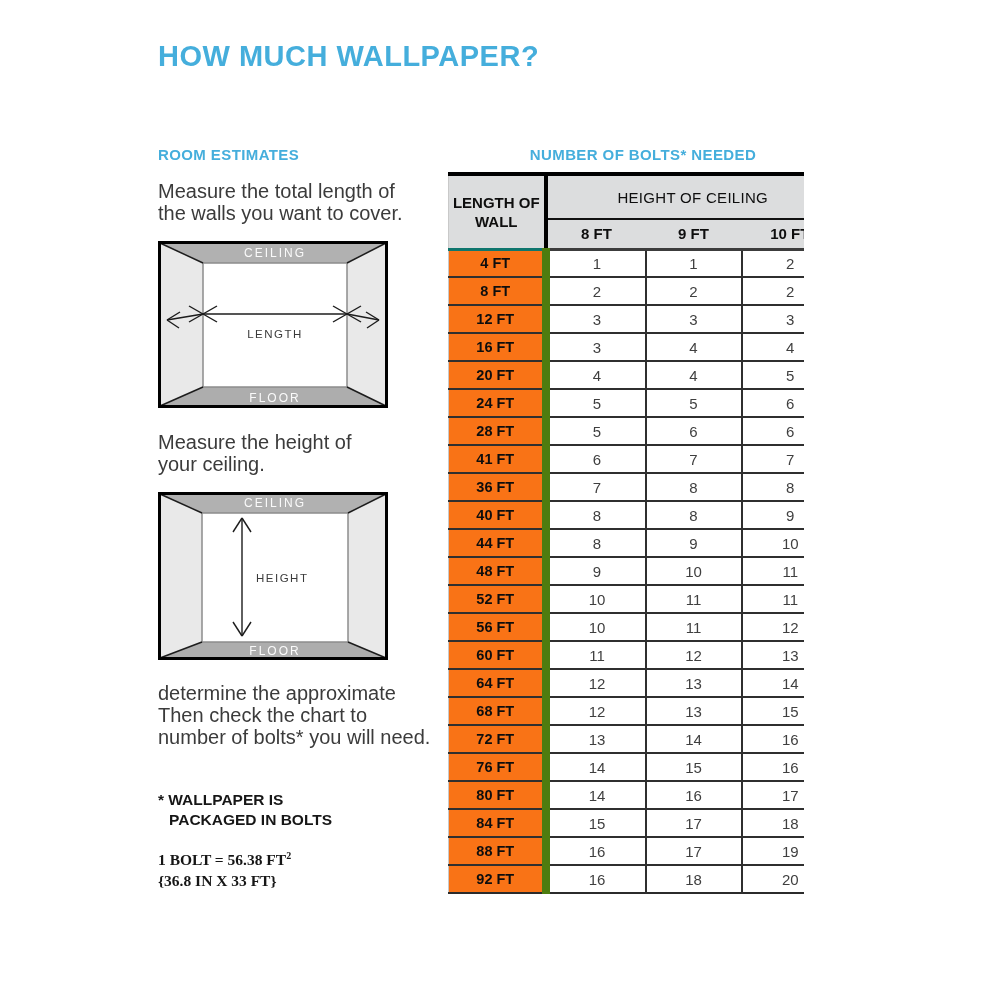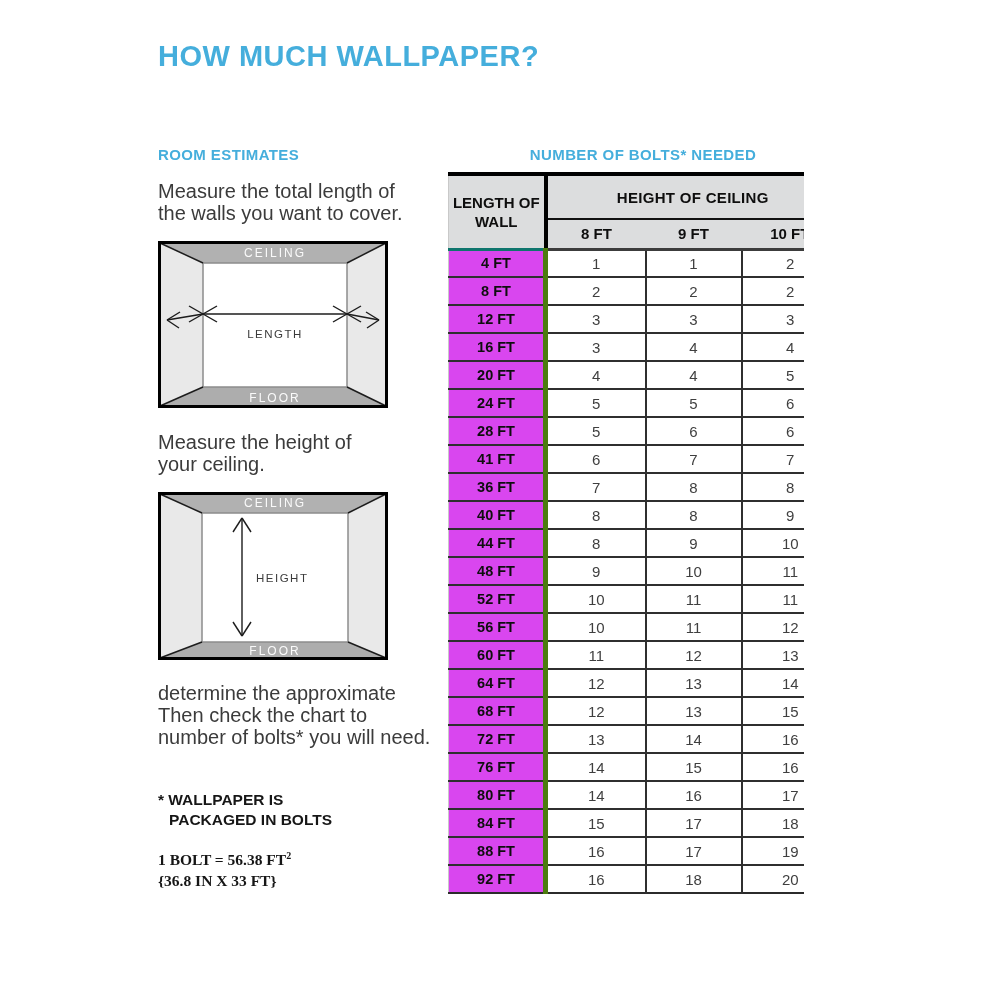--- a/index.html
+++ b/index.html
@@ -51,32 +51,32 @@
   }
   table.bolts th, table.bolts td { padding:0; text-align:center; vertical-align:middle; }
 
   th.corner-header {
     width:97px; background:#DCDDDE; color:#0E0E0E;
     font-size:15px; font-weight:bold; line-height:19px;
     border-right:4px solid #000; border-bottom:3px solid #0f766e;
   }
   th.group-header {
     height:45px; background:#DCDDDE; color:#0E0E0E;
-    font-size:15px; font-weight:bold; letter-spacing:0.3px;
+    font-size:15px; font-weight:normal; letter-spacing:0.3px;
     border-bottom:2px solid #111;
   }
   th.sub-header {
     height:30px; background:#DCDDDE; color:#0E0E0E;
     font-size:15px; font-weight:bold;
     border-bottom:3px solid #3c3c3c;
   }
   tbody td { height:28px; border-top:2px solid #2f2f2f; font-size:15px; color:#3F3F3F; }
   tbody td.row-label {
-    background:#d946ef; font-weight:bold; color:#0E0E0E; font-size:14.5px;
-    border-right:5px solid #4d7c0f;
+    background:#f97316; font-weight:bold; color:#0E0E0E; font-size:14.5px;
+    border-right:8px solid #4d7c0f;
   }
   tbody td.value + td.value { border-left:2px solid #2f2f2f; }
 </style>
 </head>
 <body>
 
 <div id="canvas">
 
   <h1 class="page-title">HOW MUCH WALLPAPER?</h1>
 

